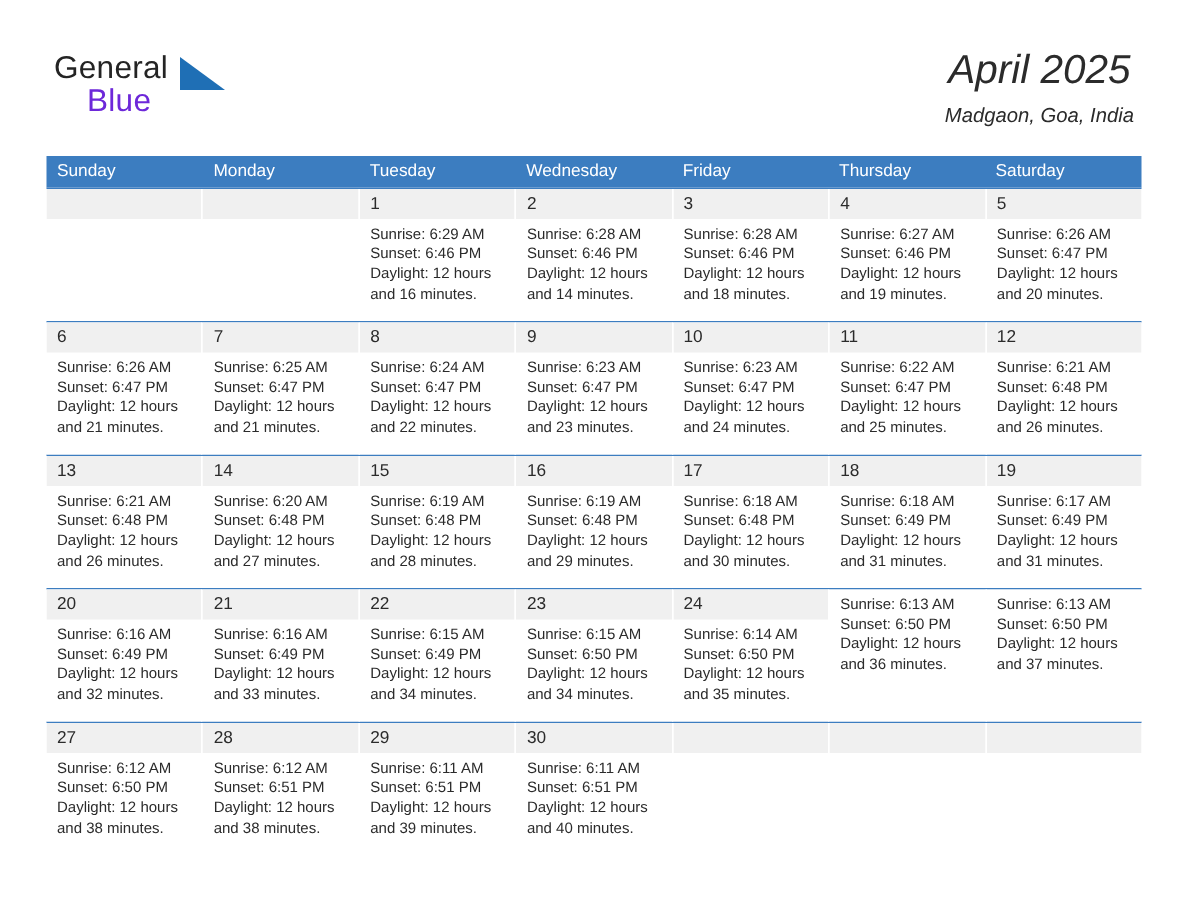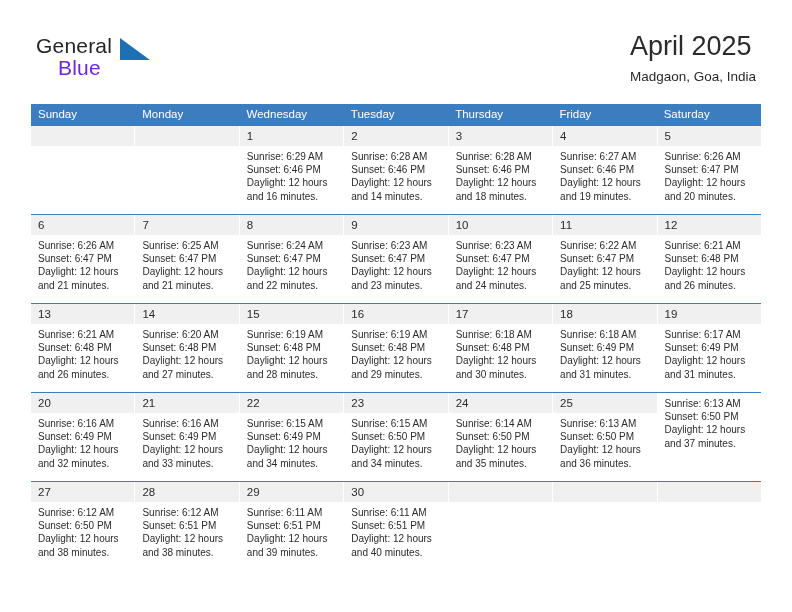--- a/index.html
+++ b/index.html
@@ -59,21 +59,22 @@
     left: 84px;
     top: 4px;
     width: 32px;
     height: 24px;
   }
 
   .title-block {
     position: absolute;
     right: 36px;
     top: 30px;
-    text-align: left;
+    text-align: center;
+    font-style: italic;
   }
   .cal-title {
     font-size: 27px;
     color: #2b2b2b;
     line-height: 32px;
     white-space: nowrap;
   }
   .cal-subtitle {
     margin-top: 7px;
     font-size: 13.5px;
@@ -170,24 +171,24 @@
       <div class="cal-subtitle">Madgaon, Goa, India</div>
     </div>
 
   </div>
 
   <div class="calendar">
 
     <div class="weekdays">
       <div class="weekday">Sunday</div>
       <div class="weekday">Monday</div>
+      <div class="weekday">Tuesday</div>
       <div class="weekday">Wednesday</div>
-      <div class="weekday">Tuesday</div>
+      <div class="weekday">Friday</div>
       <div class="weekday">Thursday</div>
-      <div class="weekday">Friday</div>
       <div class="weekday">Saturday</div>
     </div>
 
     <div class="week">
       <div class="day empty">
         <div class="day-head"></div>
         <div class="day-body">
           <div></div>
           <div></div>
           <div></div>
@@ -422,21 +423,20 @@
       <div class="day">
         <div class="day-head">24</div>
         <div class="day-body">
           <div>Sunrise: 6:14 AM</div>
           <div>Sunset: 6:50 PM</div>
           <div>Daylight: 12 hours</div>
           <div>and 35 minutes.</div>
         </div>
       </div>
       <div class="day">
-        <div class="day-head">25</div>
         <div class="day-body">
           <div>Sunrise: 6:13 AM</div>
           <div>Sunset: 6:50 PM</div>
           <div>Daylight: 12 hours</div>
           <div>and 36 minutes.</div>
         </div>
       </div>
       <div class="day">
         <div class="day-body">
           <div>Sunrise: 6:13 AM</div>

